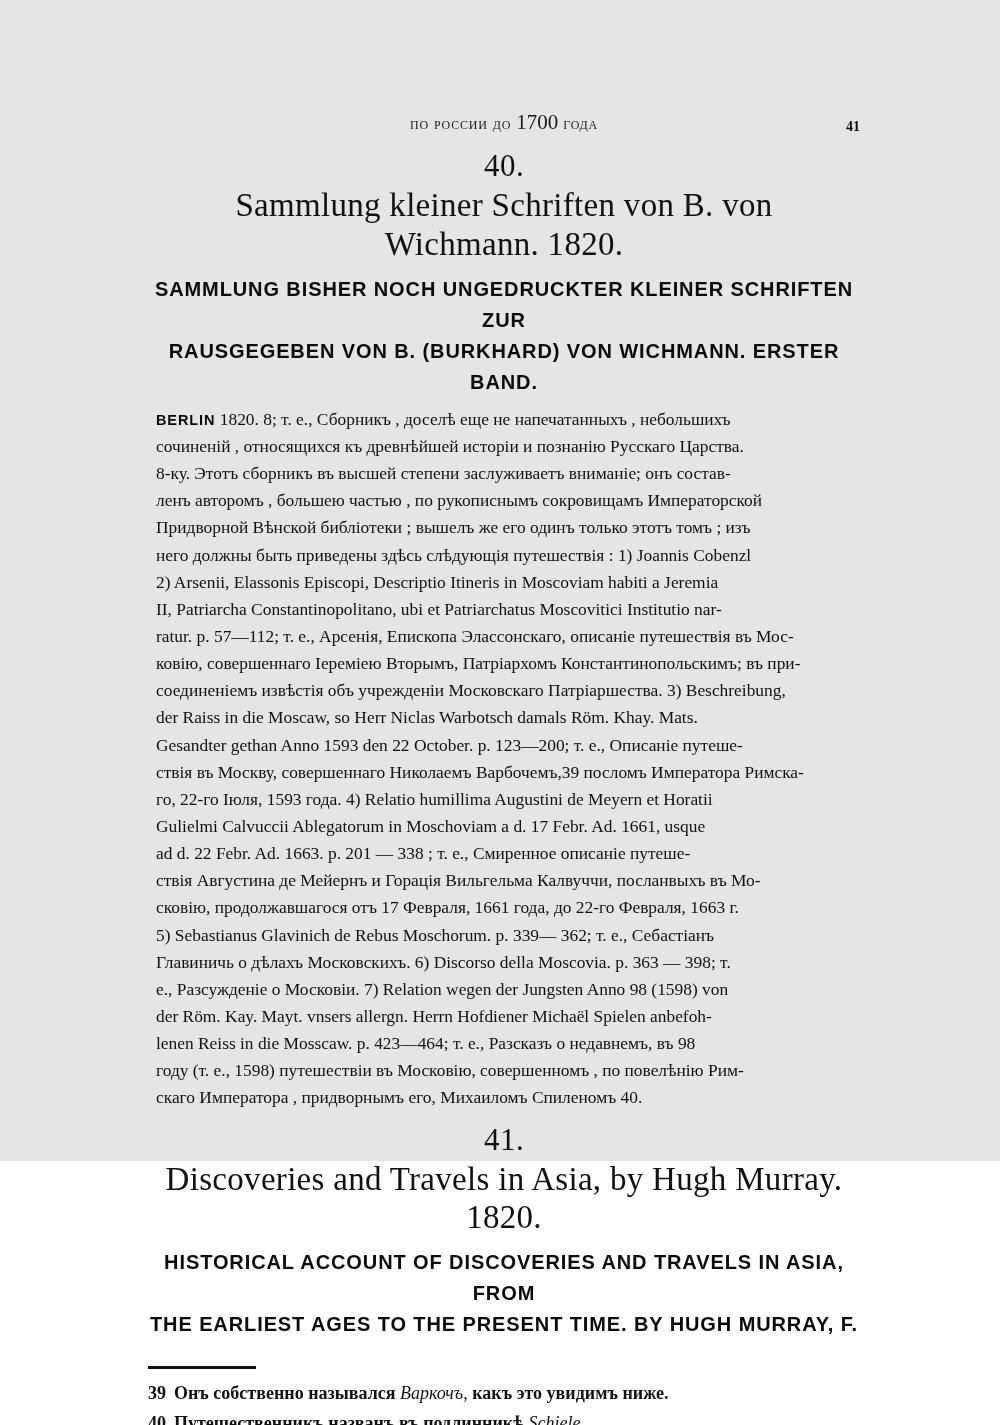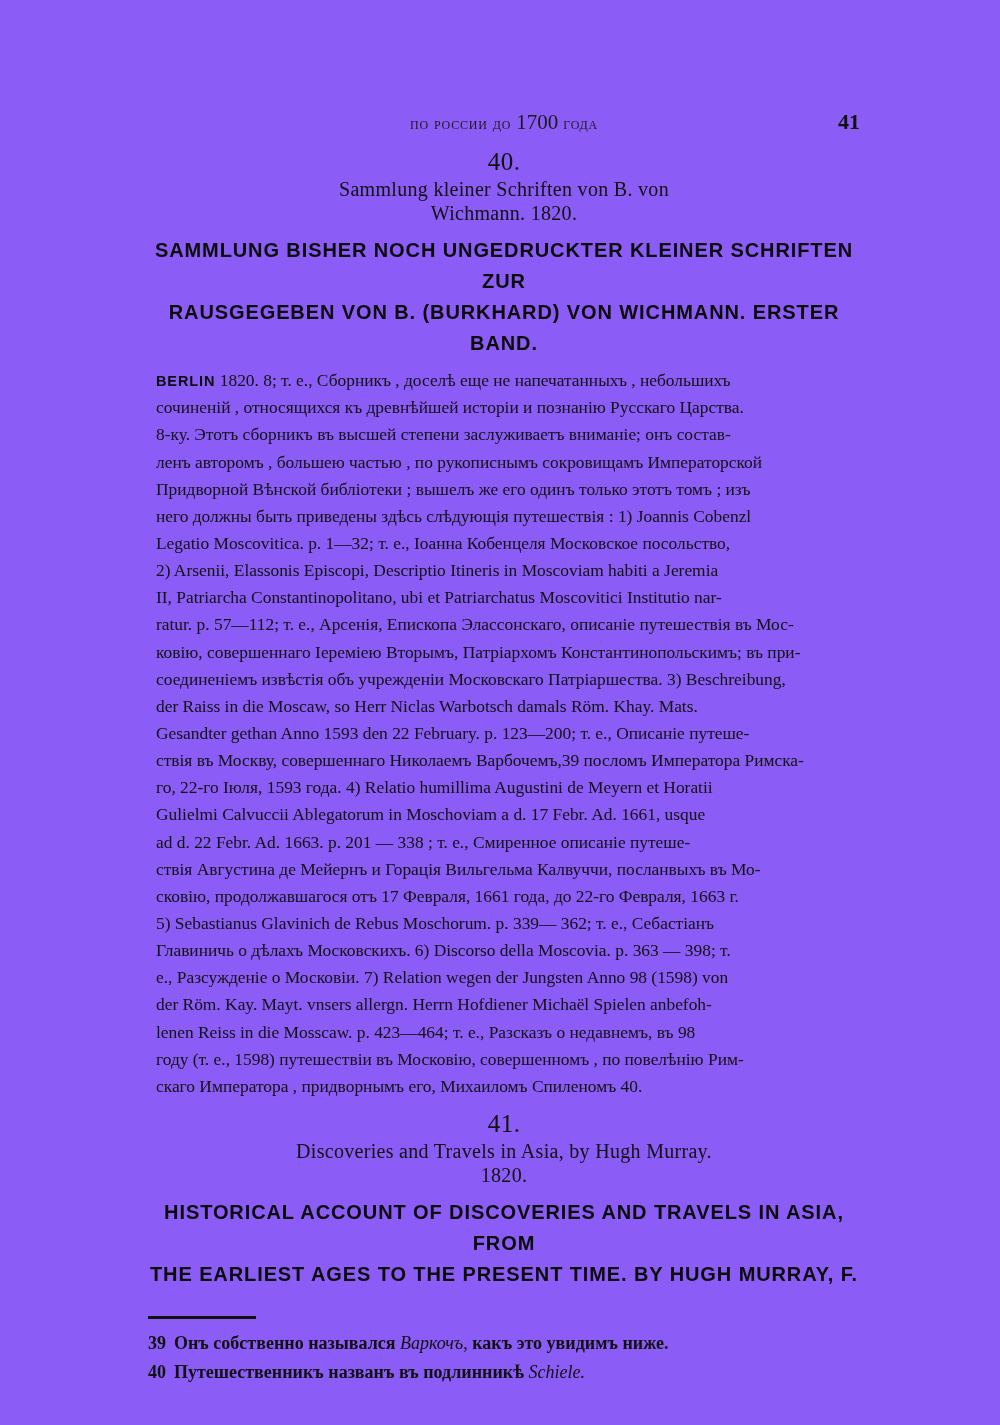--- a/index.html
+++ b/index.html
@@ -12,22 +12,22 @@
     height: 1425px;
     font-family: "Liberation Serif", serif;
     color: #111111;
     position: relative;
     overflow: hidden;
   }
   .page {
     position: absolute;
     left: 0; top: 0;
     width: 1000px;
-    height: 1425px;
-    background: #8b5cf6;
+    height: 1161px;
+    background: #e5e5e5;
   }
   .content {
     position: absolute;
     left: 148px;
     top: 110px;
     width: 712px;
   }
 
   
   .runhead {
@@ -47,33 +47,33 @@
   .runhead .rh-text .num {
     font-variant: normal;
     font-size: 21px;
     letter-spacing: 0;
   }
   .runhead .folio {
     position: absolute;
     right: 0;
     bottom: 1px;
     font-weight: bold;
-    font-size: 22px;
+    font-size: 14px;
   }
 
   
   .sec-num {
     text-align: center;
-    font-size: 25px;
+    font-size: 31px;
     margin: 10px 0 2px 0;
     letter-spacing: 0.5px;
   }
   .sec-title {
     text-align: center;
-    font-size: 20px;
+    font-size: 33px;
     line-height: 1.18;
     margin: 0 0 6px 0;
     letter-spacing: 0.3px;
   }
   .sec-title .ln { display: block; }
 
   
   .caps-block {
     font-family: "Liberation Sans", sans-serif;
     font-weight: bold;
@@ -156,28 +156,27 @@
       <span class="ln">RAUSGEGEBEN VON B. (BURKHARD) VON WICHMANN.   ERSTER BAND.</span>
     </div>
 
     <div class="body-text">
       <span class="ln"><span class="caps-block" style="display:inline;margin:0;font-size:14.5px;">BERLIN</span> <span>1820. 8; т. е., Сборникъ , доселѣ еще не напечатанныхъ , небольшихъ</span></span>
       <span class="ln">сочиненій , относящихся къ древнѣйшей исторіи и познанію Русскаго Царства.</span>
       <span class="ln">8-ку. Этотъ сборникъ въ высшей степени заслуживаетъ вниманіе; онъ состав-</span>
       <span class="ln">ленъ авторомъ ,  большею частью , по рукописнымъ сокровищамъ Императорской</span>
       <span class="ln">Придворной Вѣнской библіотеки ;  вышелъ же его одинъ только этотъ томъ ;  изъ</span>
       <span class="ln">него должны быть приведены здѣсь слѣдующія путешествія : 1) Joannis Cobenzl</span>
-      <span class="ln">Legatio Moscovitica.  p. 1—32; т. е.,  Іоанна Кобенцеля Московское посольство,</span>
       <span class="ln">2) Arsenii, Elassonis Episcopi, Descriptio Itineris in Moscoviam habiti a Jeremia</span>
       <span class="ln">II, Patriarcha Constantinopolitano, ubi et Patriarchatus Moscovitici Institutio nar-</span>
       <span class="ln">ratur. p. 57—112; т. е., Арсенія, Епископа Элассонскаго, описаніе путешествія въ Мос-</span>
       <span class="ln">ковію, совершеннаго Іереміею Вторымъ, Патріархомъ Константинопольскимъ; въ при-</span>
       <span class="ln">соединеніемъ извѣстія объ учрежденіи Московскаго Патріаршества. 3) Beschreibung,</span>
       <span class="ln">der Raiss in die Moscaw, so Herr Niclas Warbotsch damals Röm. Khay. Mats.</span>
-      <span class="ln">Gesandter gethan Anno 1593 den 22 February. p. 123—200; т. е., Описаніе путеше-</span>
+      <span class="ln">Gesandter gethan Anno 1593 den 22 October. p. 123—200; т. е., Описаніе путеше-</span>
       <span class="ln">ствія въ Москву, совершеннаго Николаемъ Варбочемъ,39 посломъ Императора Римска-</span>
       <span class="ln">го, 22-го Іюля, 1593 года. 4) Relatio humillima Augustini de Meyern et Horatii</span>
       <span class="ln">Gulielmi Calvuccii Ablegatorum in Moschoviam a d. 17 Febr. Ad. 1661, usque</span>
       <span class="ln">ad d. 22 Febr.  Ad. 1663. p. 201 — 338 ; т. е., Смиренное описаніе путеше-</span>
       <span class="ln">ствія Августина де Мейернъ и Горація Вильгельма Калвуччи, посланвыхъ въ Мо-</span>
       <span class="ln">сковію, продолжавшагося отъ 17 Февраля, 1661 года, до 22-го Февраля, 1663 г.</span>
       <span class="ln">5) Sebastianus Glavinich de Rebus Moschorum. p. 339— 362; т. е., Себастіанъ</span>
       <span class="ln">Главиничь о дѣлахъ Московскихъ. 6) Discorso della Moscovia. p. 363 — 398; т.</span>
       <span class="ln">е., Разсужденіе о Московіи. 7) Relation wegen der Jungsten Anno 98 (1598) von</span>
       <span class="ln">der Röm. Kay. Mayt. vnsers allergn. Herrn Hofdiener Michaël Spielen anbefoh-</span>

